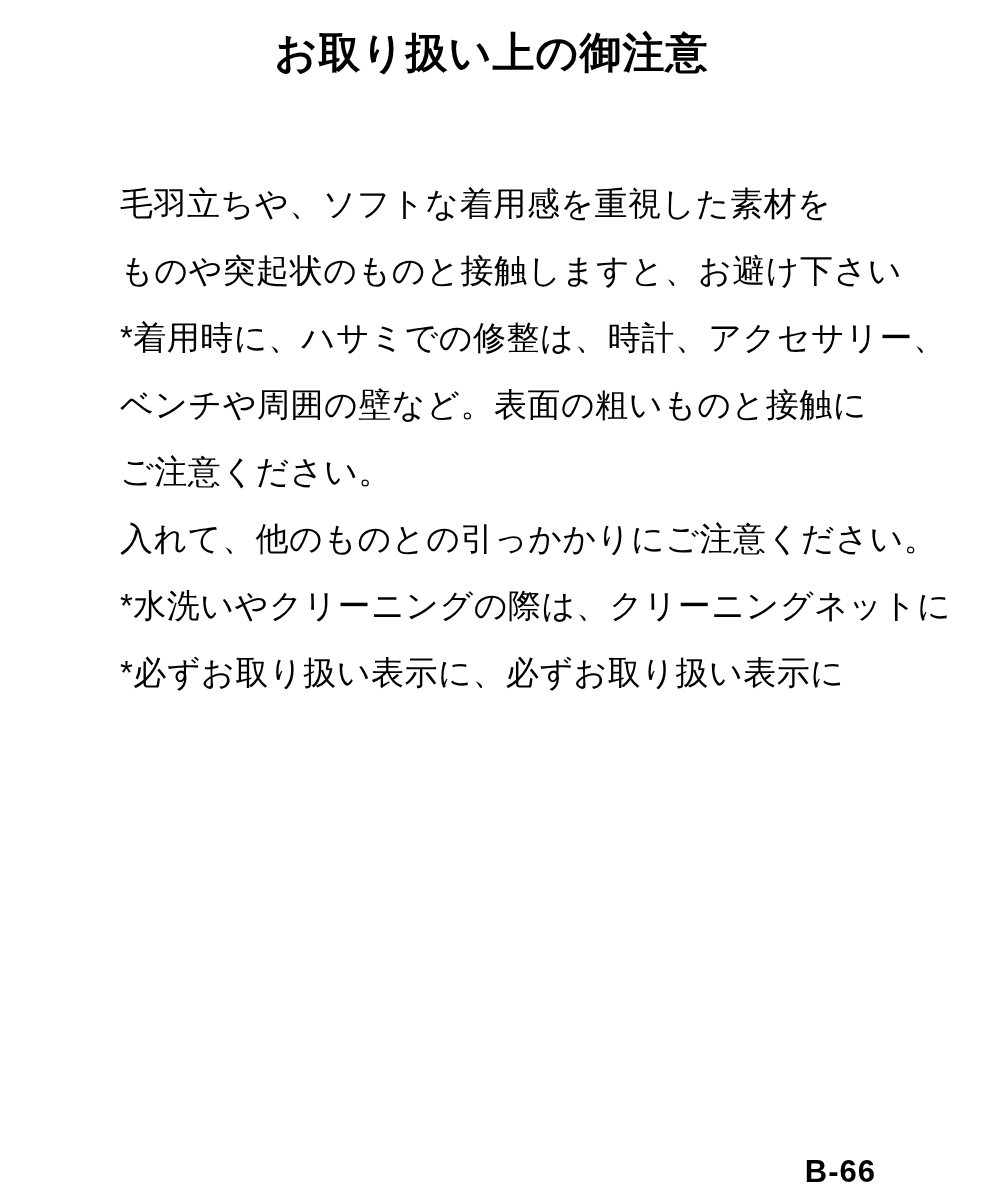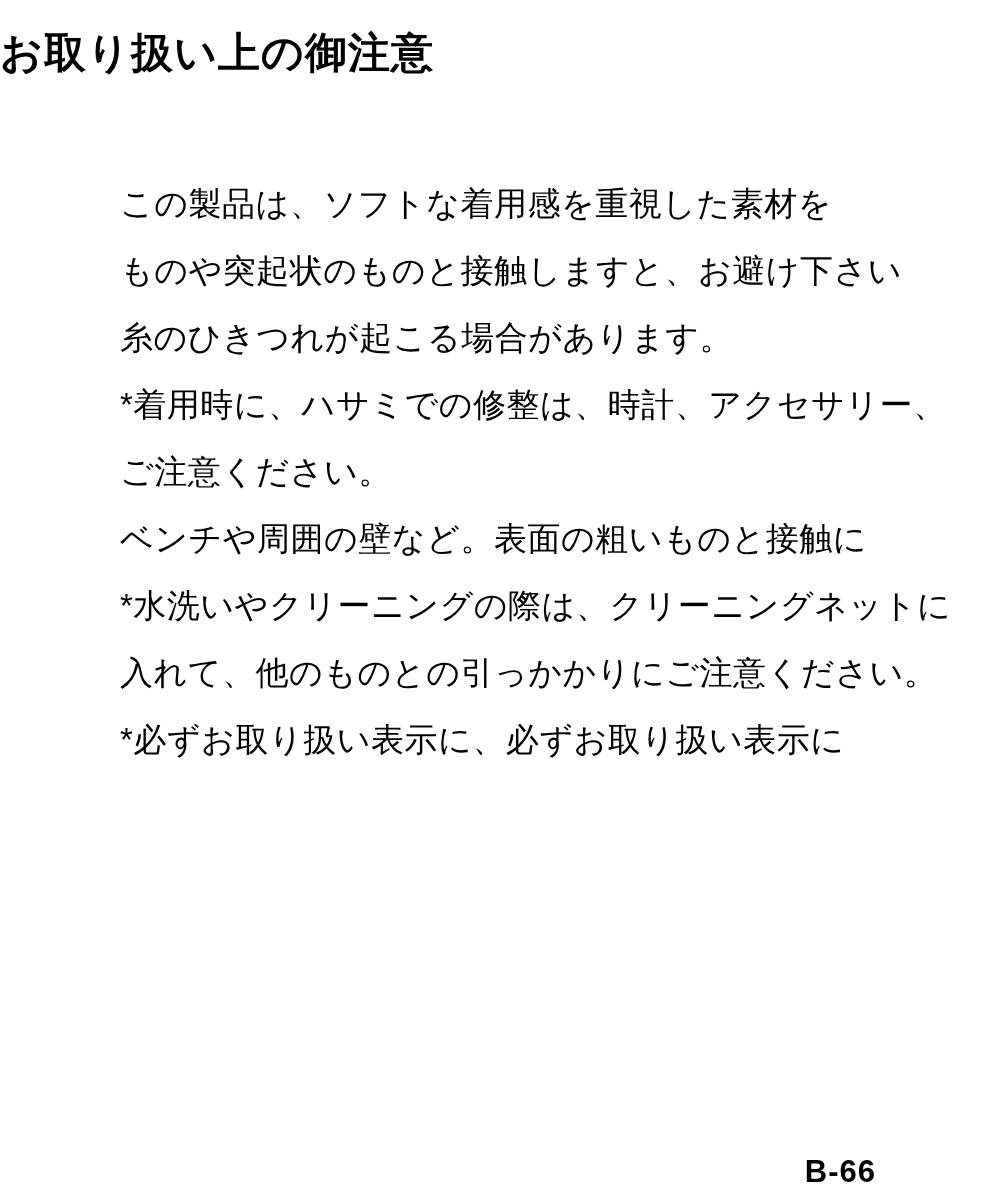--- a/index.html
+++ b/index.html
@@ -17,20 +17,21 @@
   }
   .page {
     width: 1000px;
     height: 1200px;
     box-sizing: border-box;
     padding: 0;
     position: relative;
     background: #ffffff;
   }
   .doc-title {
+    text-align: center;
     font-size: 42px;
     font-weight: bold;
     letter-spacing: 1px;
     margin: 28px 17px 0 0;
     padding: 0;
     line-height: 1.2;
   }
   .body-block {
     margin: 92px 0 0 0;
     padding: 0 120px 0 120px;
@@ -51,26 +52,25 @@
   }
 </style>
 </head>
 <body>
 
 <div class="page">
 
   <h1 class="doc-title">お取り扱い上の御注意</h1>
 
   <div class="body-block">
-    <div class="body-line">この製品は、ソフトな着用感を重視した素材を</div>
+    <div class="body-line">毛羽立ちや、ソフトな着用感を重視した素材を</div>
     <div class="body-line">ものや突起状のものと接触しますと、お避け下さい</div>
-    <div class="body-line">糸のひきつれが起こる場合があります。</div>
     <div class="body-line">*着用時に、ハサミでの修整は、時計、アクセサリー、</div>
+    <div class="body-line">ベンチや周囲の壁など。表面の粗いものと接触に</div>
     <div class="body-line">ご注意ください。</div>
-    <div class="body-line">ベンチや周囲の壁など。表面の粗いものと接触に</div>
+    <div class="body-line">入れて、他のものとの引っかかりにご注意ください。</div>
     <div class="body-line">*水洗いやクリーニングの際は、クリーニングネットに</div>
-    <div class="body-line">入れて、他のものとの引っかかりにご注意ください。</div>
     <div class="body-line">*必ずお取り扱い表示に、必ずお取り扱い表示に</div>
   </div>
 
   <div class="footer-code">B-66</div>
 
 </div>
 
 </body></html>

